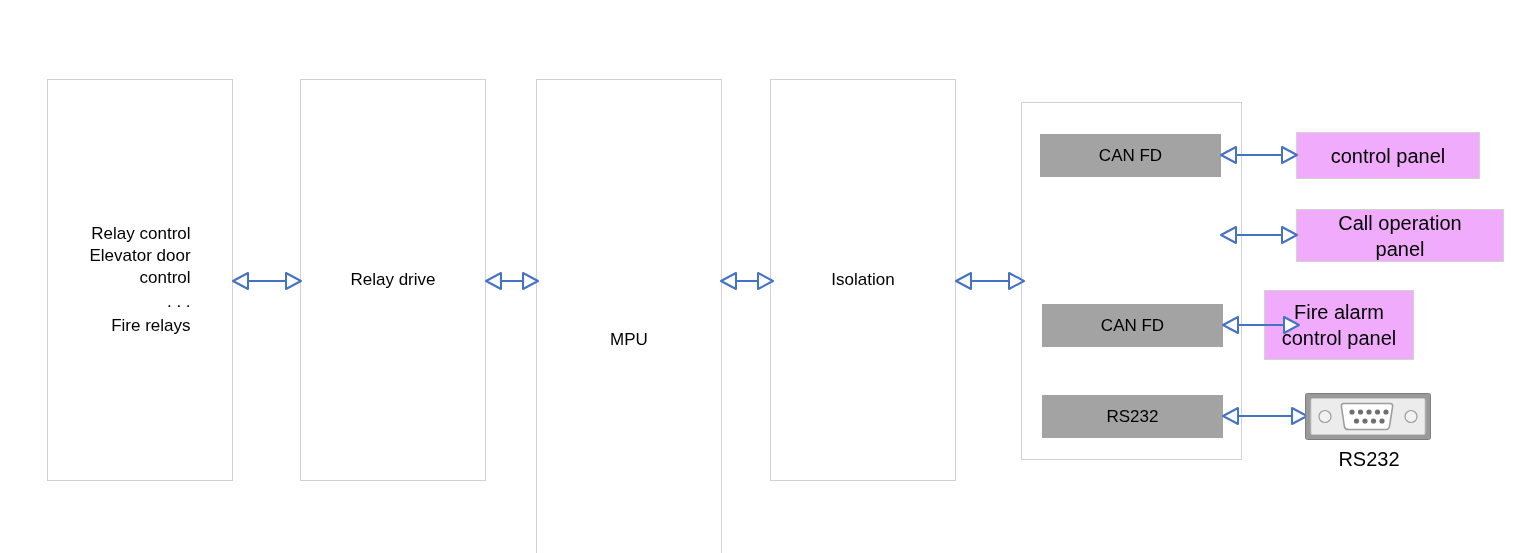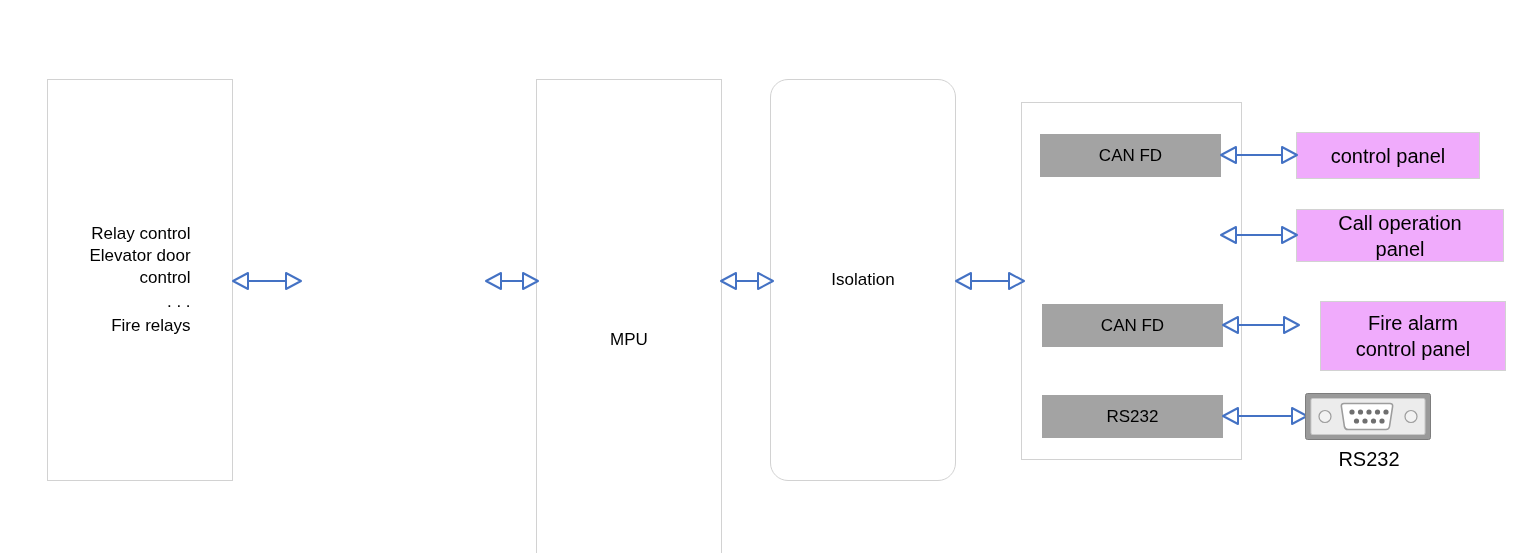--- a/index.html
+++ b/index.html
@@ -37,21 +37,21 @@
   }
 
   
   .tall {
     font-size: 17px;
   }
 
   #block-relay-control   { left: 47px;  top: 79px;  width: 186px; height: 402px; }
   #block-relay-drive     { left: 300px; top: 79px;  width: 186px; height: 402px; }
   #block-mpu             { left: 536px; top: 79px;  width: 186px; height: 521px; }
-  #block-isolation       { left: 770px; top: 79px;  width: 186px; height: 402px; border-radius: 18px; }
+  #block-isolation       { left: 770px; top: 79px;  width: 186px; height: 402px; }
 
   #block-relay-control .label { font-size: 17px; }
 
   .dots {
     display: block;
     font-size: 17px;
     line-height: 1.55;
     letter-spacing: 0;
   }
 
@@ -92,21 +92,21 @@
     font-size: 20px;
     display: flex;
     align-items: center;
     justify-content: center;
     text-align: center;
     line-height: 1.3;
   }
   .panel .label { white-space: pre-line; }
   #panel-control       { left: 1296px; top: 132px; width: 184px; height: 47px; }
   #panel-call          { left: 1296px; top: 209px; width: 208px; height: 53px; }
-  #panel-fire          { left: 1320px; top: 290px; width: 186px; height: 70px; margin-top: 11px; }
+  #panel-fire          { left: 1264px; top: 290px; width: 150px; height: 70px; }
 
   
   .arrow { position: absolute; }
   .arrow svg { display: block; overflow: visible; }
 
   
   #rs232-connector {
     position: absolute;
     left: 1305px;
     top: 393px;
@@ -133,20 +133,23 @@
       <div class="label">Relay control
 Elevator door
 control</div>
       <div class="dots">.
 .
 .</div>
       <div class="label">Fire relays</div>
     </div>
   </div>
 
+  <div class="block tall" id="block-relay-drive">
+    <span class="label">Relay drive</span>
+  </div>
 
   <div class="block tall" id="block-mpu">
     <span class="label">MPU</span>
   </div>
 
   <div class="block tall" id="block-isolation">
     <span class="label">Isolation</span>
   </div>
 
   <div id="interface-container"></div>

